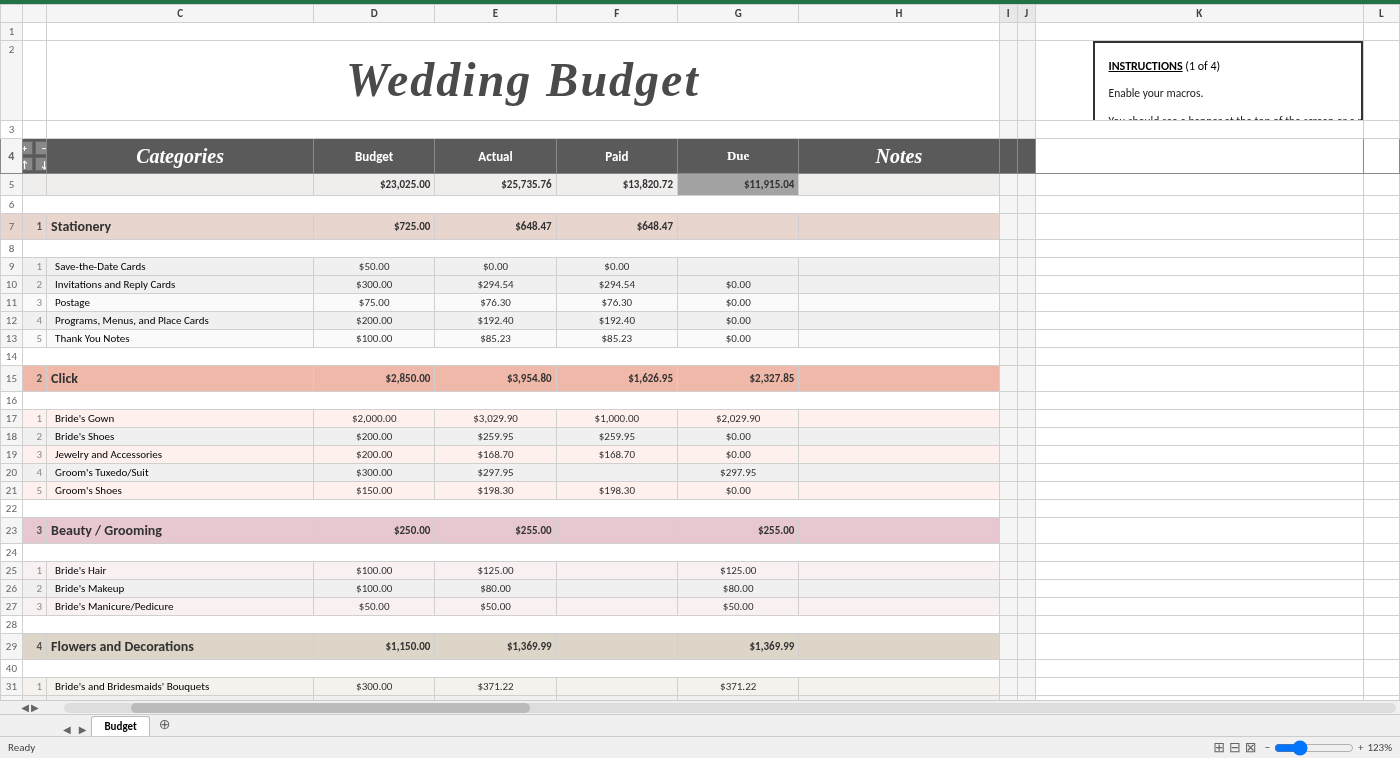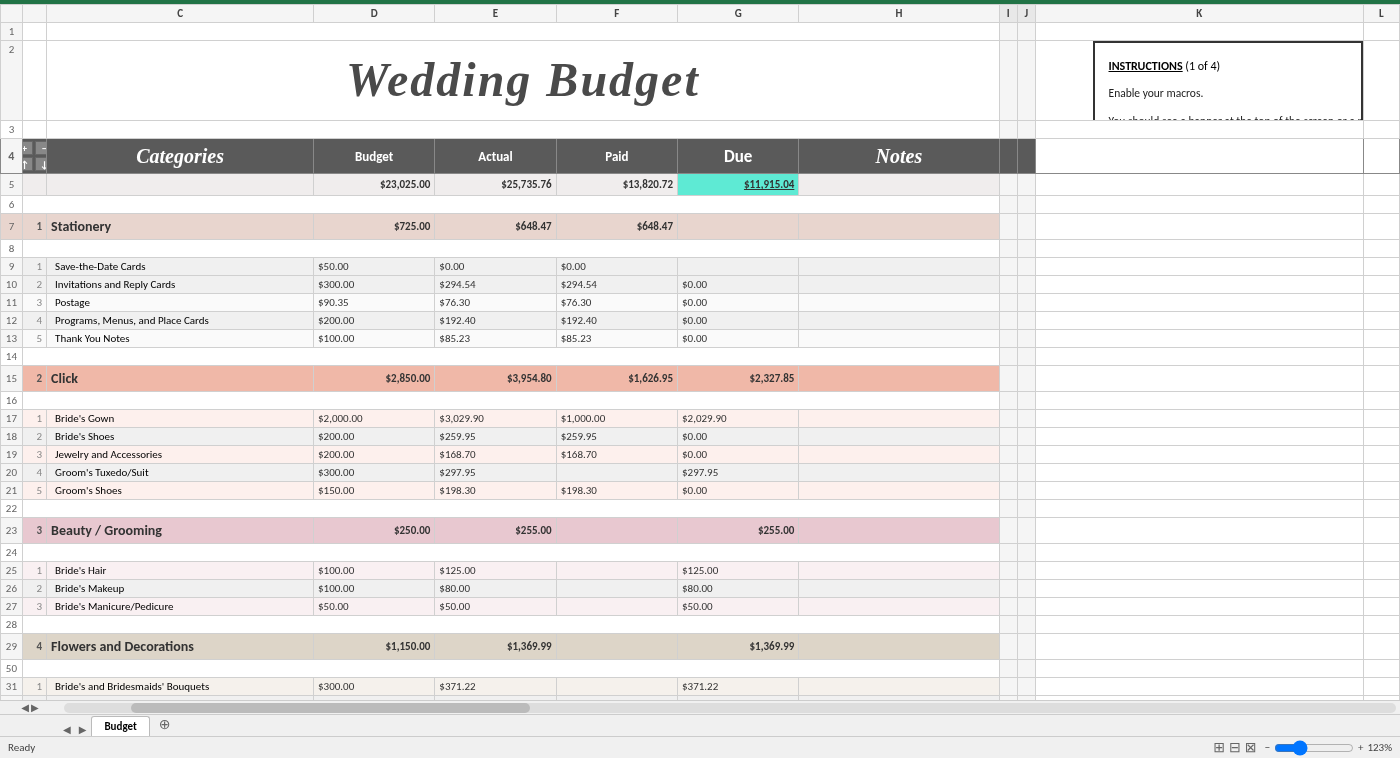--- a/index.html
+++ b/index.html
@@ -145,21 +145,21 @@
       font-weight: bold;
       font-size: 13px;
       color: #333;
     }
 
     
     .text-right { text-align: right; }
     .text-center { text-align: center; }
 
     
-    .money { text-align: left; color: #333; }
+    .money { text-align: center; color: #333; }
     .money-bold { text-align: right; font-weight: bold; color: #333; }
 
     
     .sub-num {
       font-size: 10px;
       color: #888;
       text-align: right;
     }
 
     
@@ -411,38 +411,38 @@
                   <div class="icon-btn" style="background:#888; color:white;">↓</div>
                 </div>
               </div>
             </td>
             <td style="background:#5a5a5a; text-align:center; vertical-align:middle;">
               <span class="categories-label">Categories</span>
             </td>
             <td class="text-center" style="font-size:13px; font-weight:bold;">Budget</td>
             <td class="text-center" style="font-size:13px; font-weight:bold;">Actual</td>
             <td class="text-center" style="font-size:13px; font-weight:bold;">Paid</td>
-            <td class="text-center" style="font-size:17px; font-weight:bold;">Due</td>
+            <td class="text-center" style="font-size:13px; font-weight:bold;font-family:Liberation Serif, serif;">Due</td>
             <td style="background:#5a5a5a; text-align:center; vertical-align:middle;">
               <span class="notes-label">Notes</span>
             </td>
             <td class="col-ij" style="background:#5a5a5a;"></td>
             <td class="col-ij" style="background:#5a5a5a;"></td>
             <td style="background:white;"></td>
             <td style="background:white;"></td>
           </tr>
 
           <tr style="height:22px; background:#f0eded;">
             <td class="row-num">5</td>
             <td style="background:#f0eded;"></td>
             <td style="background:#f0eded;"></td>
             <td class="money-bold" style="background:#f0eded;">$23,025.00</td>
             <td class="money-bold" style="background:#f0eded;">$25,735.76</td>
             <td class="money-bold" style="background:#f0eded;">$13,820.72</td>
-            <td class="money-bold" style="background:#5eead4;text-decoration:underline;">$11,915.04</td>
+            <td class="money-bold" style="background:#a3a3a3;">$11,915.04</td>
             <td style="background:#f0eded;"></td>
             <td class="col-ij" style="background:#f5f5f5;"></td>
             <td class="col-ij" style="background:#f5f5f5;"></td>
             <td style="background:white;"></td>
             <td style="background:white;"></td>
           </tr>
 
           <tr class="blank-row">
             <td class="row-num">6</td>
             <td colspan="7" style="background:white;"></td>
@@ -501,21 +501,21 @@
             <td></td>
             <td class="col-ij" style="background:#f5f5f5;"></td>
             <td class="col-ij" style="background:#f5f5f5;"></td>
             <td style="background:white;"></td>
             <td style="background:white;"></td>
           </tr>
           <tr class="sub-row-height" style="background:#fafafa;">
             <td class="row-num">11</td>
             <td class="sub-num" style="background:#fafafa;">3</td>
             <td style="padding-left:8px; background:#fafafa;">Postage</td>
-            <td class="money" style="background:#fafafa;">$90.35</td>
+            <td class="money" style="background:#fafafa;">$75.00</td>
             <td class="money" style="background:#fafafa;">$76.30</td>
             <td class="money" style="background:#fafafa;">$76.30</td>
             <td class="money" style="background:#fafafa;">$0.00</td>
             <td style="background:#fafafa;"></td>
             <td class="col-ij" style="background:#f5f5f5;"></td>
             <td class="col-ij" style="background:#f5f5f5;"></td>
             <td style="background:white;"></td>
             <td style="background:white;"></td>
           </tr>
           <tr class="sub-row-height">
@@ -745,21 +745,21 @@
             <td class="money-bold" style="background:#ddd5c8;"></td>
             <td class="money-bold" style="background:#ddd5c8;">$1,369.99</td>
             <td style="background:#ddd5c8;"></td>
             <td class="col-ij" style="background:#f5f5f5;"></td>
             <td class="col-ij" style="background:#f5f5f5;"></td>
             <td style="background:white;"></td>
             <td style="background:white;"></td>
           </tr>
 
           <tr class="blank-row">
-            <td class="row-num">50</td>
+            <td class="row-num">40</td>
             <td colspan="7" style="background:white;"></td>
             <td class="col-ij" style="background:#f5f5f5;"></td>
             <td class="col-ij" style="background:#f5f5f5;"></td>
             <td style="background:white;"></td>
             <td style="background:white;"></td>
           </tr>
 
           <tr class="sub-row-height" style="background:#eab308;">
             <td class="row-num">31</td>
             <td class="sub-num" style="background:#f5f1ec;">1</td>

